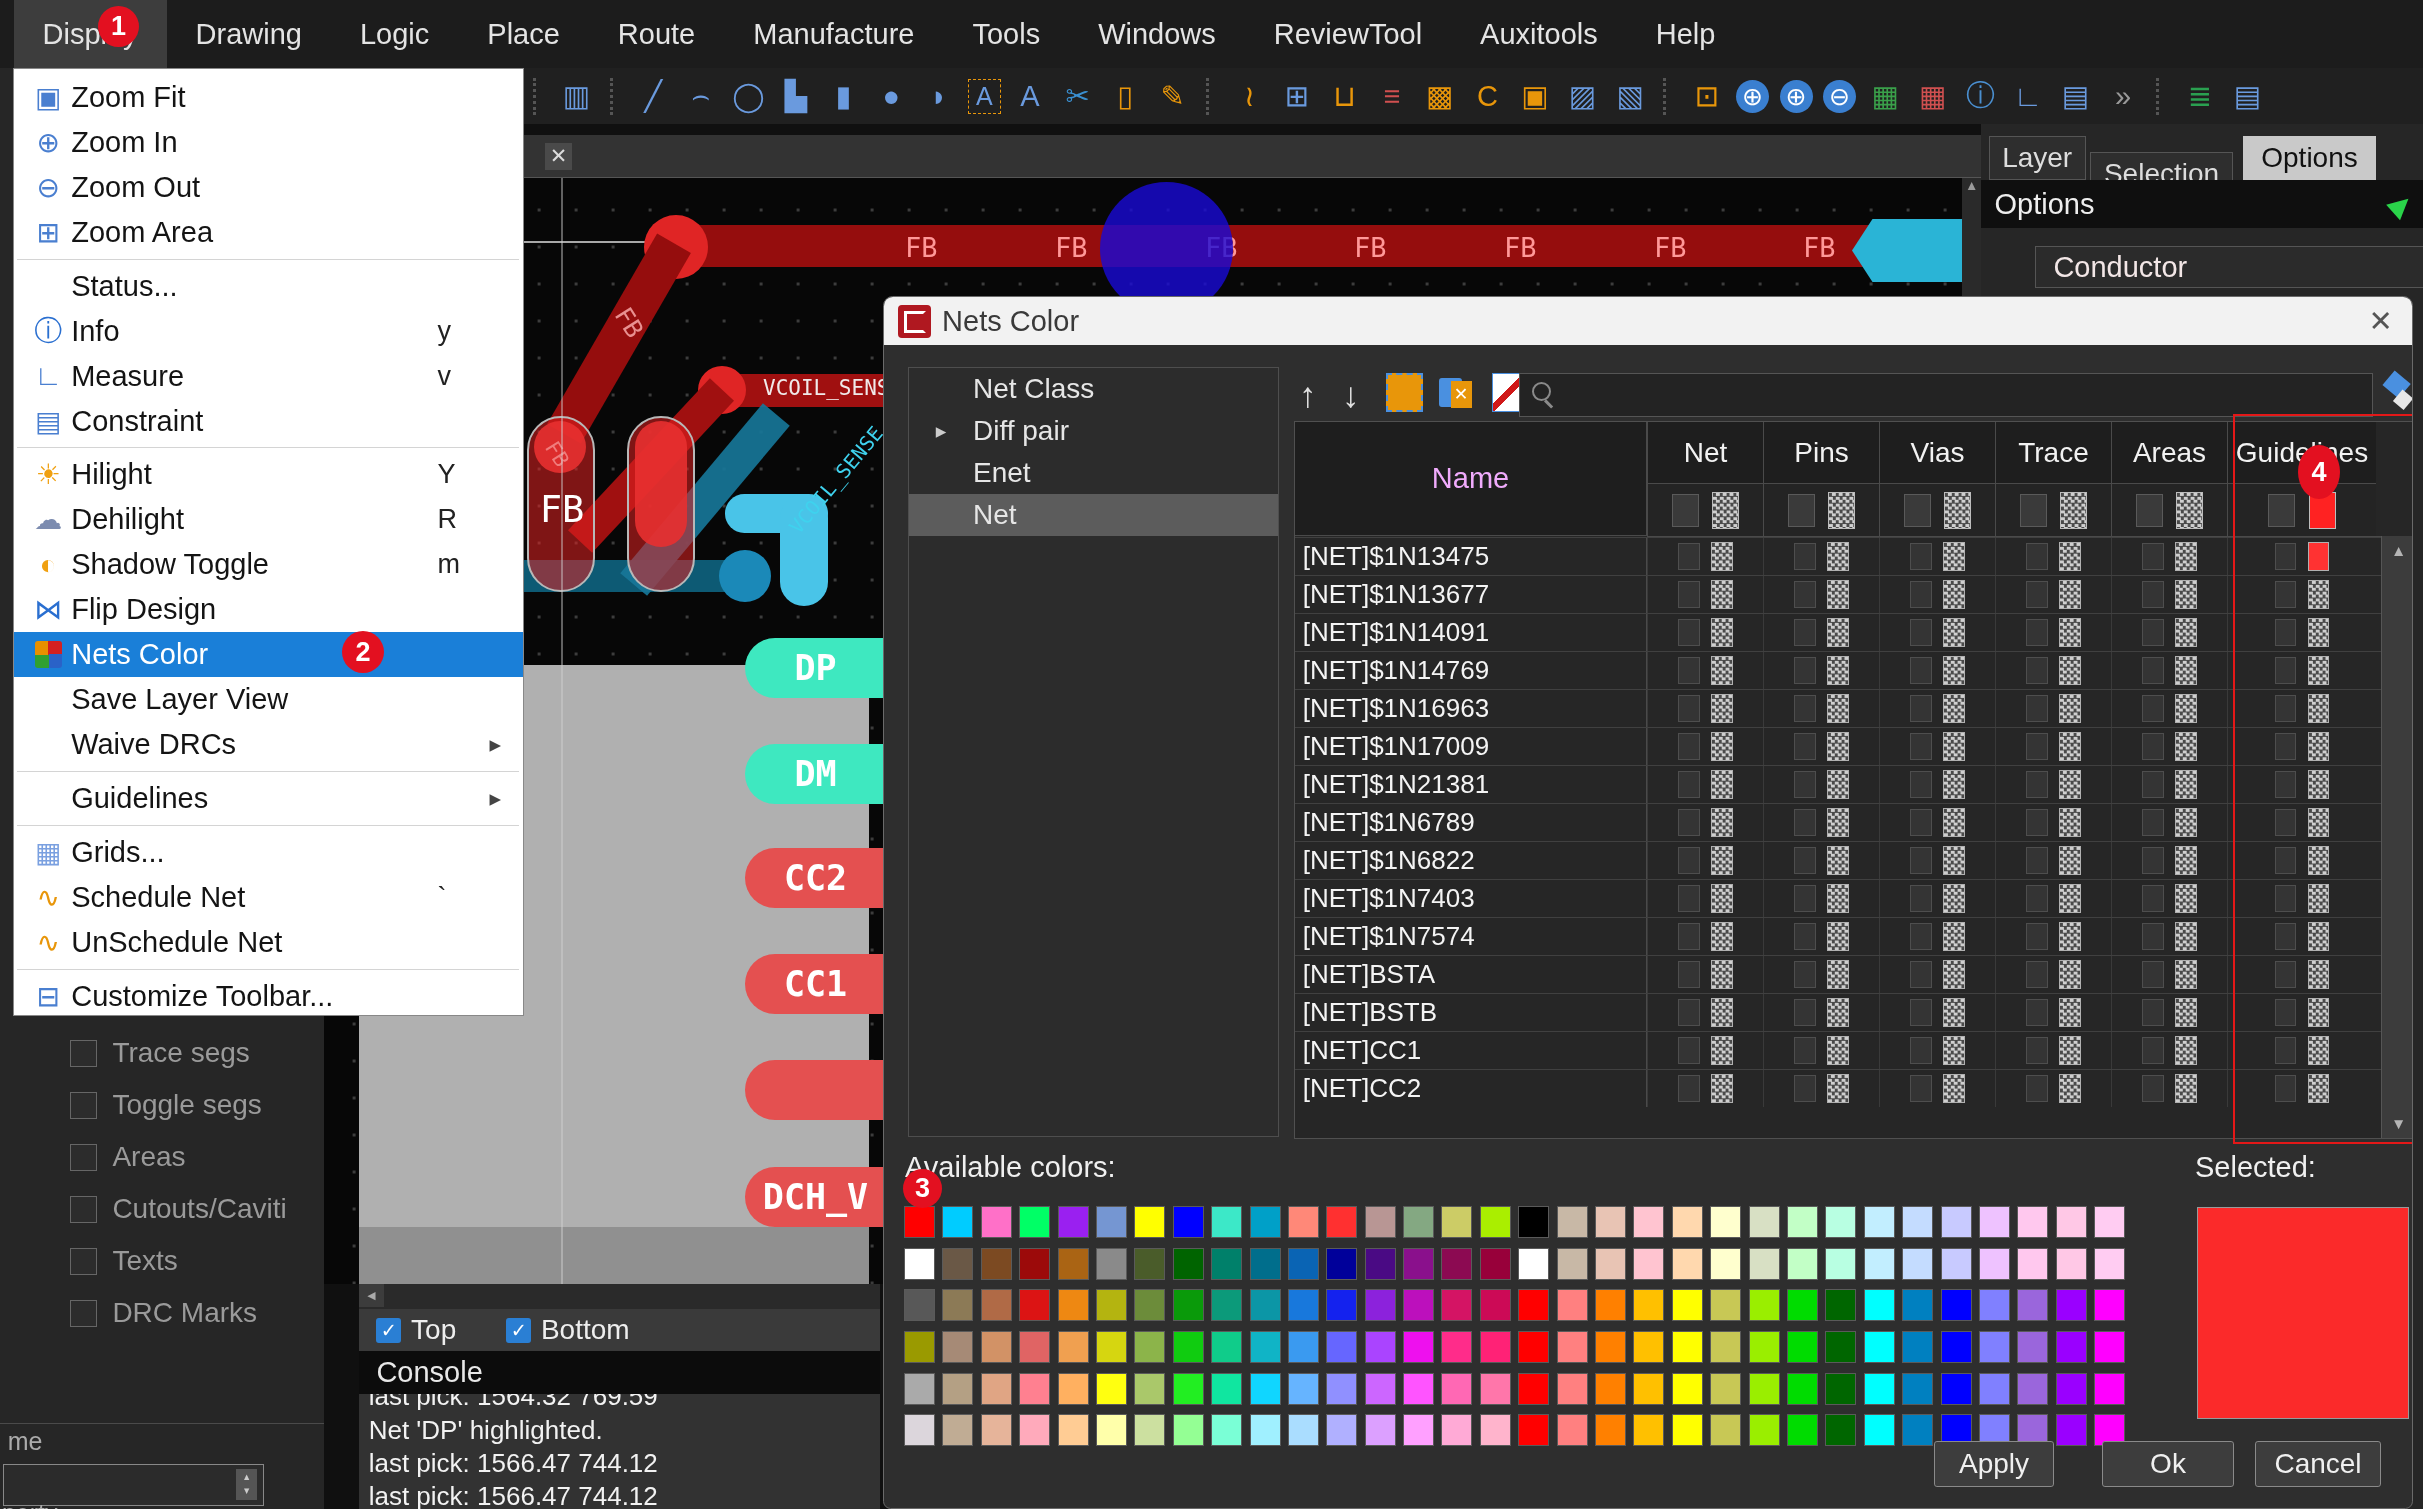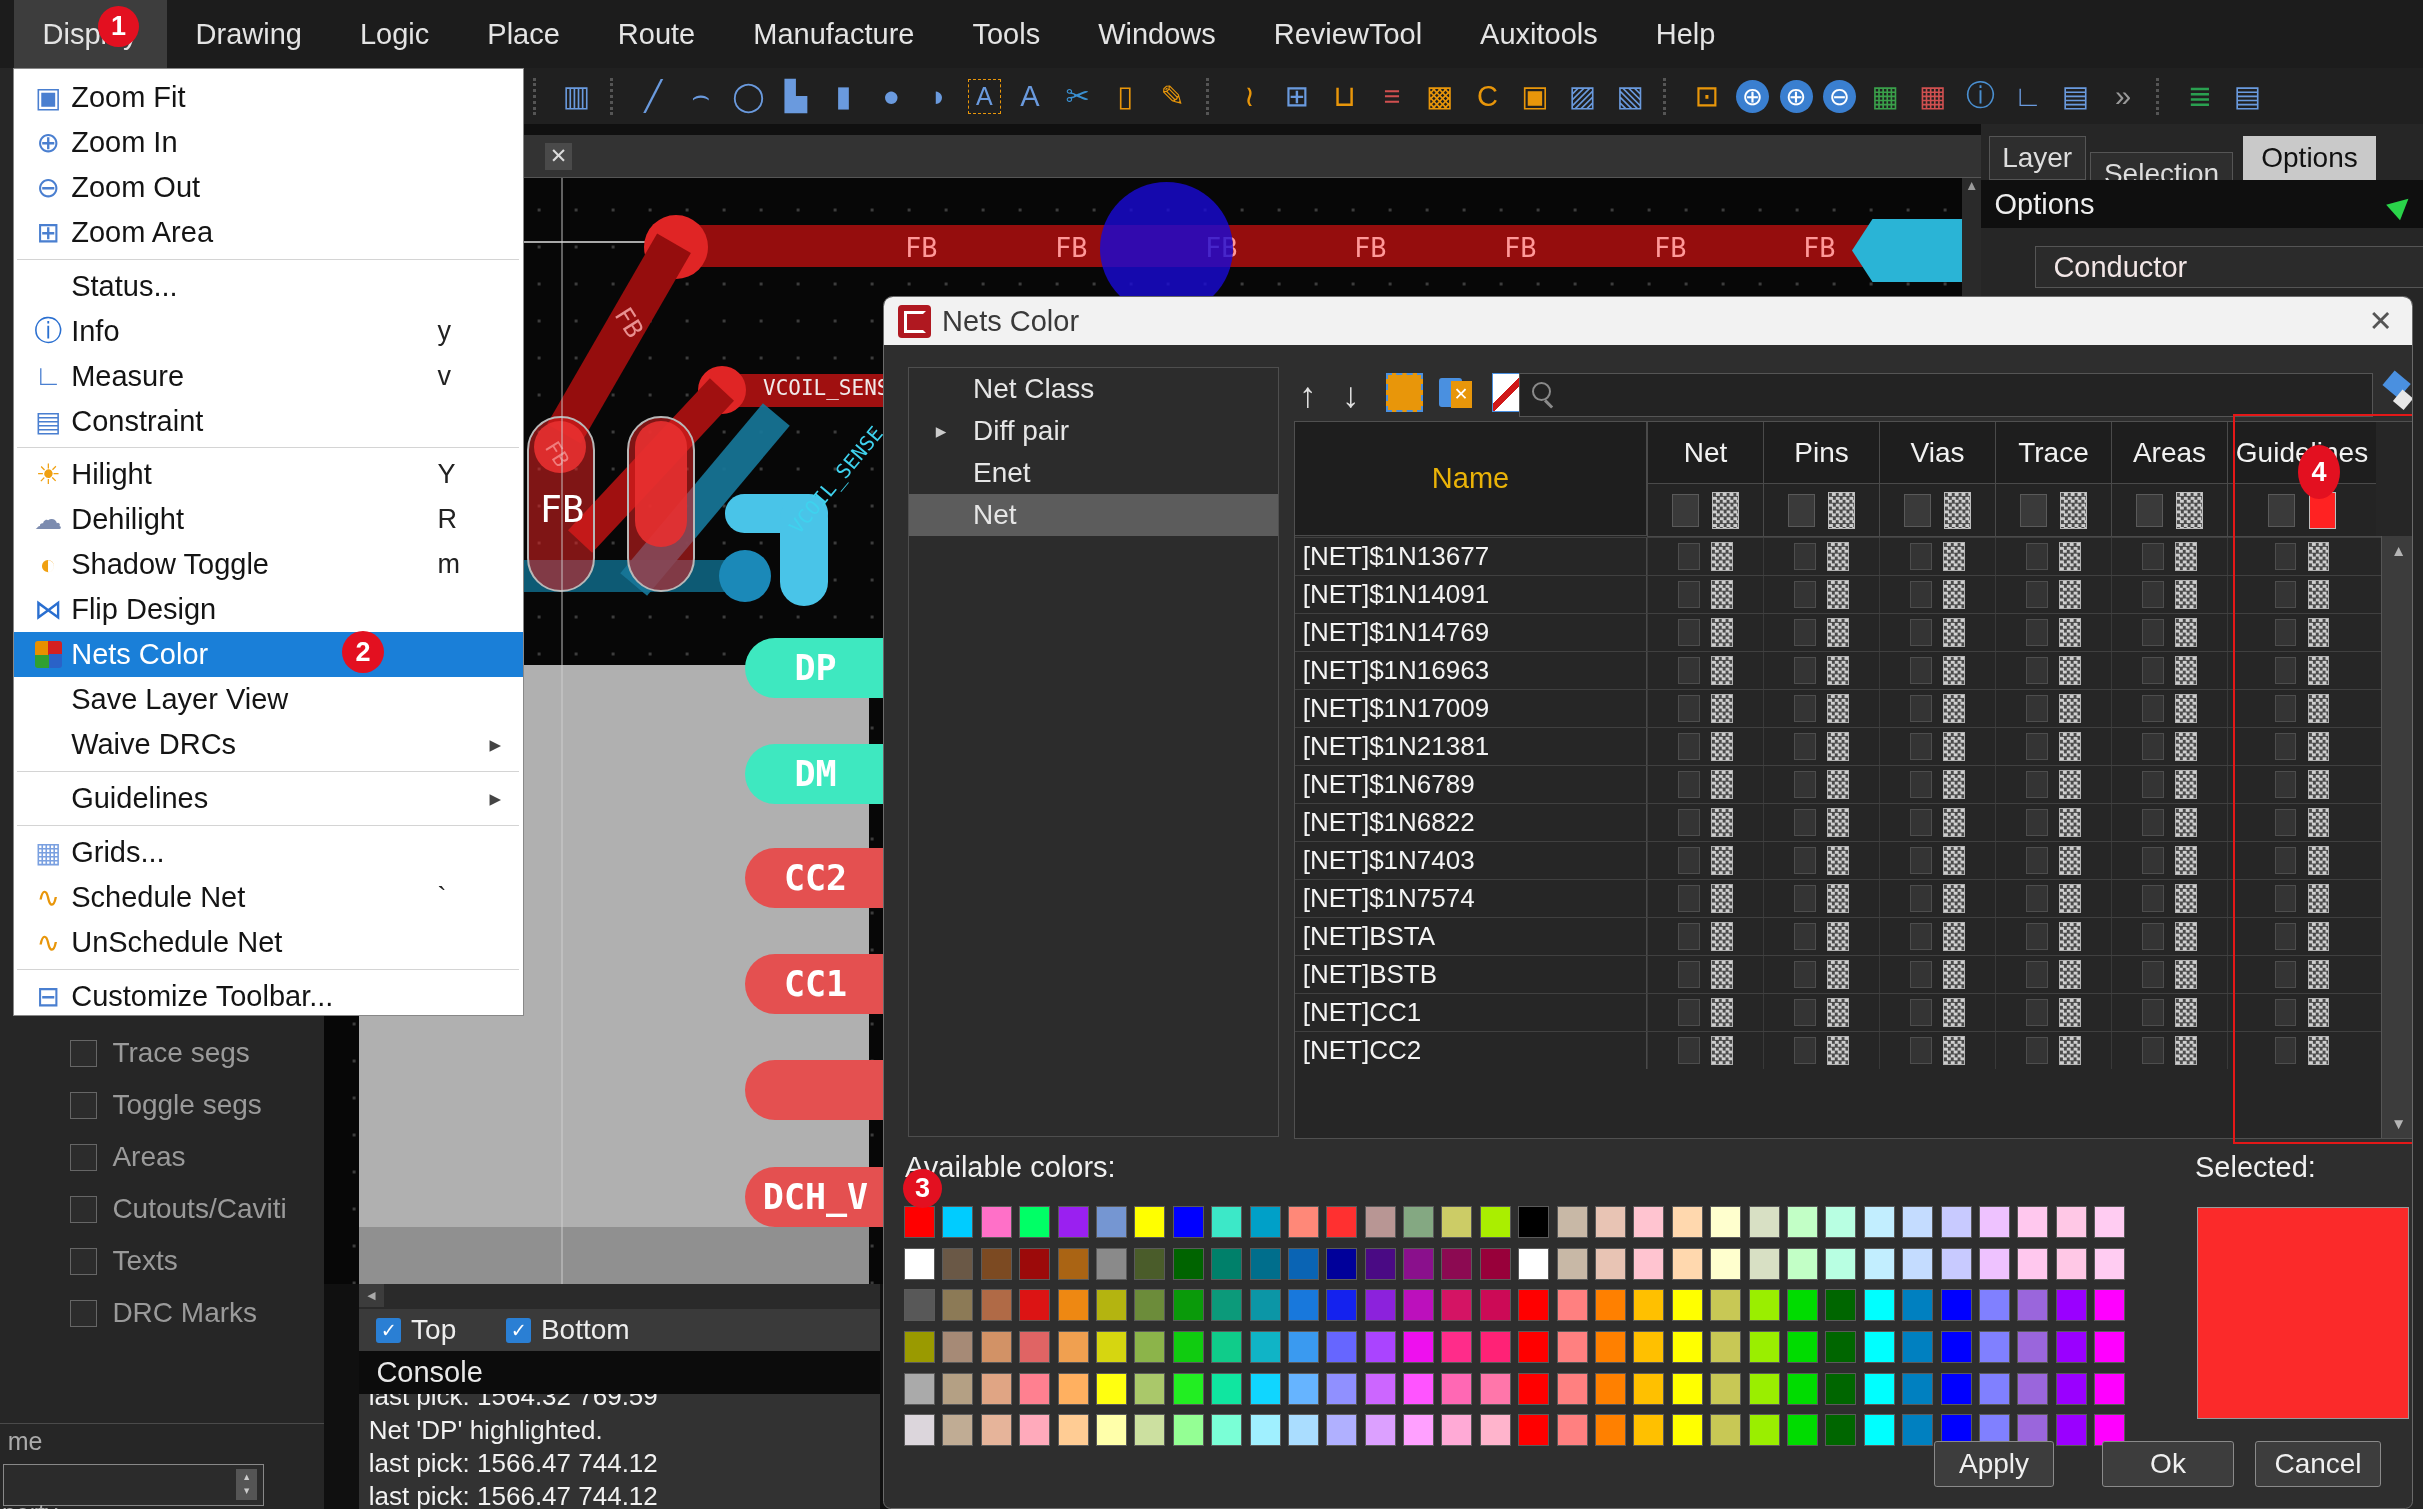--- a/index.html
+++ b/index.html
@@ -67,21 +67,21 @@
   .cat.sel{background:#5c5c5c;}
   .dlg-tool{position:absolute;top:76px;height:44px;display:flex;align-items:center;color:#e0e0e0;}
   #searchbox{position:absolute;left:635px;top:76px;width:854px;height:44px;background:#232323;border:1.9px solid #555;box-sizing:border-box;}
   .mag{position:absolute;left:11.6px;top:7.7px;width:15.4px;height:15.4px;border:2.9px solid #8a8a8a;border-radius:50%;}
   .mag:after{content:"";position:absolute;left:13.5px;top:15.4px;width:2.9px;height:9.7px;background:#8a8a8a;transform:rotate(-45deg);}
   
   #ntable{position:absolute;left:410px;top:124px;width:1122px;height:718px;border:1.9px solid #505050;box-sizing:border-box;background:#262626;overflow:hidden;}
   .hd-row{display:flex;height:62px;}
   .fl-row{display:flex;height:52px;border-bottom:1.9px solid #4a4a4a;}
   .col-hd{border-left:1px solid #4a4a4a;border-bottom:1px solid #4a4a4a;color:#f2f2f2;font-size:28px;display:flex;align-items:center;justify-content:center;background:#1e1e1e;box-sizing:border-box;}
-  #name-hd{position:absolute;left:0;top:0;width:352px;height:114px;background:#1e1e1e;color:#eab308;font-size:29px;display:flex;align-items:center;justify-content:center;border-right:1px solid #4a4a4a;border-bottom:1.9px solid #4a4a4a;box-sizing:border-box;}
+  #name-hd{position:absolute;left:0;top:0;width:352px;height:114px;background:#1e1e1e;color:#f0abfc;font-size:29px;display:flex;align-items:center;justify-content:center;border-right:1px solid #4a4a4a;border-bottom:1.9px solid #4a4a4a;box-sizing:border-box;}
   .fl-cell{border-left:1px solid #4a4a4a;display:flex;align-items:center;justify-content:center;gap:13.5px;background:#242424;box-sizing:border-box;}
   .cb-lg{width:25px;height:31px;background:#3a3a3a;border:1.9px solid #5a5a5a;}
   .sw-lg{width:25px;height:35px;border:1.9px solid #bdbdbd;}
   .hatch{background:repeating-conic-gradient(#cfcfcf 0% 25%,#4a4a4a 0% 50%) 0 0/6.8px 6.8px;}
   .nrow{display:flex;height:37px;border-top:1px solid #404040;}
   .nname{width:352px;font-size:26px;color:#f4f4f4;display:flex;align-items:center;padding-left:7.7px;box-sizing:border-box;border-right:1px solid #4a4a4a;}
   .ncell{display:flex;align-items:center;justify-content:center;gap:11.6px;border-left:1px solid #3a3a3a;box-sizing:border-box;}
   .cb-sm{width:19.3px;height:25px;background:#343434;border:1px solid #4e4e4e;}
   .sw-sm{width:19.3px;height:27px;border:1px solid #b0b0b0;}
   #tscroll{position:absolute;right:0;top:114px;width:33px;height:602px;background:#3c3c3c;border-left:1px solid #555;color:#b5b5b5;font-size:15.4px;}
@@ -481,20 +481,47 @@
         <div class="fl-cell" style="width: 116px;">
           <div class="cb-lg"></div>
           <div class="sw-lg hatch"></div>
         </div>
         <div class="fl-cell" style="width: 149px;">
           <div class="cb-lg"></div>
           <div class="sw-lg" style="background: rgb(255, 34, 34);"></div>
         </div>
       </div>
     <div id="nrows">
+        <div class="nrow">
+          <div class="nname">[NET]$1N13475</div>
+          <div class="ncell" style="width: 116px;">
+            <div class="cb-sm"></div>
+            <div class="sw-sm hatch"></div>
+          </div>
+          <div class="ncell" style="width: 116px;">
+            <div class="cb-sm"></div>
+            <div class="sw-sm hatch"></div>
+          </div>
+          <div class="ncell" style="width: 116px;">
+            <div class="cb-sm"></div>
+            <div class="sw-sm hatch"></div>
+          </div>
+          <div class="ncell" style="width: 116px;">
+            <div class="cb-sm"></div>
+            <div class="sw-sm hatch"></div>
+          </div>
+          <div class="ncell" style="width: 116px;">
+            <div class="cb-sm"></div>
+            <div class="sw-sm hatch"></div>
+          </div>
+          <div class="ncell" style="width: 149px;">
+            <div class="cb-sm"></div>
+            <div class="sw-sm" style="background: rgb(255, 50, 50);"></div>
+          </div>
+        </div>
         <div class="nrow">
           <div class="nname">[NET]$1N13677</div>
           <div class="ncell" style="width: 116px;">
             <div class="cb-sm"></div>
             <div class="sw-sm hatch"></div>
           </div>
           <div class="ncell" style="width: 116px;">
             <div class="cb-sm"></div>
             <div class="sw-sm hatch"></div>
           </div>

